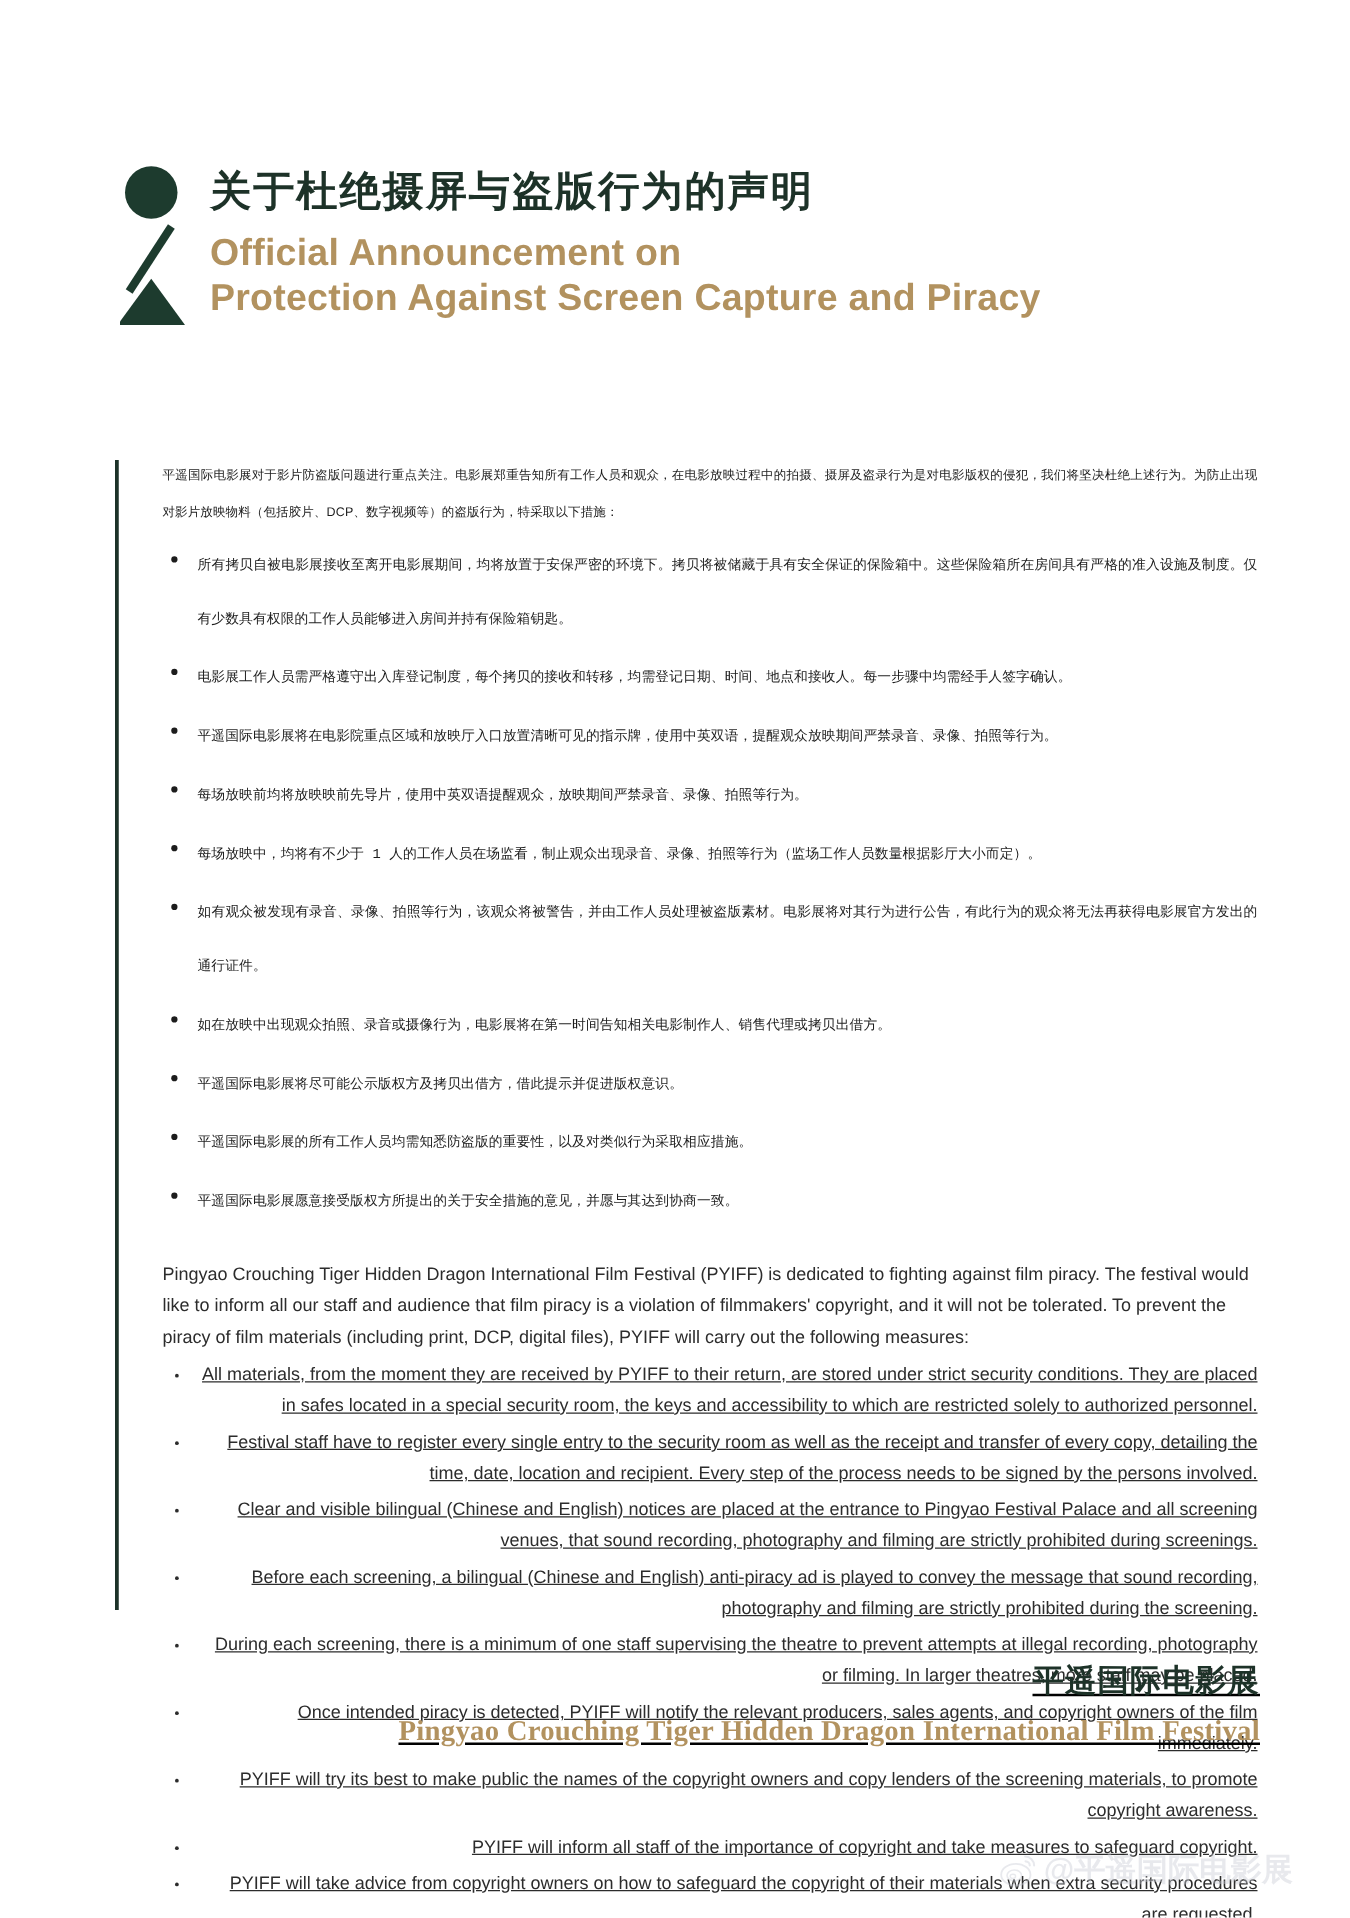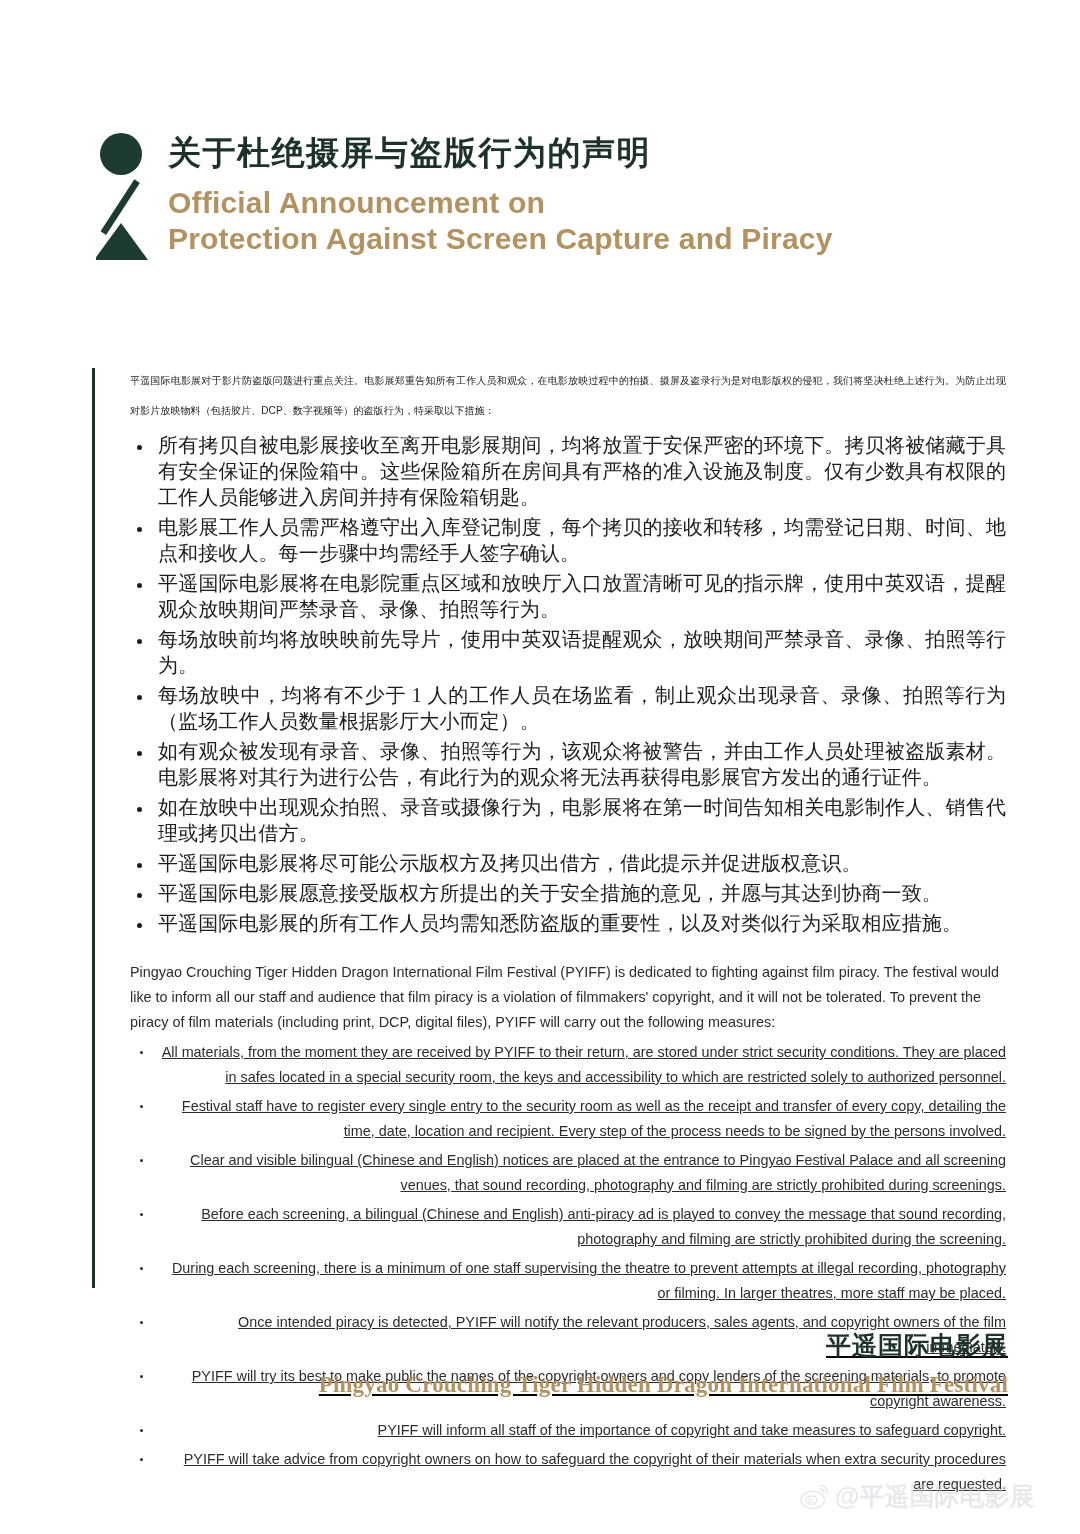--- a/index.html
+++ b/index.html
@@ -100,23 +100,23 @@
   }
 
   ul.cn-list {
     list-style: none;
     margin: 0;
     padding: 0;
   }
   ul.cn-list > li {
     position: relative;
     padding-left: 28px;
-    font-family: Liberation Serif, serif;
-    font-size: 20px;
-    line-height: 26px;
+    font-family: Liberation Mono, monospace;
+    font-size: 11px;
+    line-height: 43px;
     color: #1c1c1c;
     text-align: justify;
     margin-bottom: 4px;
     letter-spacing: 0.1px;
   }
   ul.cn-list > li::before {
     content: "";
     position: absolute;
     left: 7px;
     top: 13px;
@@ -247,22 +247,22 @@
 
     <ul class="cn-list">
       <li>所有拷贝自被电影展接收至离开电影展期间，均将放置于安保严密的环境下。拷贝将被储藏于具有安全保证的保险箱中。这些保险箱所在房间具有严格的准入设施及制度。仅有少数具有权限的工作人员能够进入房间并持有保险箱钥匙。</li>
       <li>电影展工作人员需严格遵守出入库登记制度，每个拷贝的接收和转移，均需登记日期、时间、地点和接收人。每一步骤中均需经手人签字确认。</li>
       <li>平遥国际电影展将在电影院重点区域和放映厅入口放置清晰可见的指示牌，使用中英双语，提醒观众放映期间严禁录音、录像、拍照等行为。</li>
       <li>每场放映前均将放映映前先导片，使用中英双语提醒观众，放映期间严禁录音、录像、拍照等行为。</li>
       <li>每场放映中，均将有不少于 1 人的工作人员在场监看，制止观众出现录音、录像、拍照等行为（监场工作人员数量根据影厅大小而定）。</li>
       <li>如有观众被发现有录音、录像、拍照等行为，该观众将被警告，并由工作人员处理被盗版素材。电影展将对其行为进行公告，有此行为的观众将无法再获得电影展官方发出的通行证件。</li>
       <li>如在放映中出现观众拍照、录音或摄像行为，电影展将在第一时间告知相关电影制作人、销售代理或拷贝出借方。</li>
       <li>平遥国际电影展将尽可能公示版权方及拷贝出借方，借此提示并促进版权意识。</li>
+      <li>平遥国际电影展的所有工作人员均需知悉防盗版的重要性，以及对类似行为采取相应措施。</li>
       <li>平遥国际电影展愿意接受版权方所提出的关于安全措施的意见，并愿与其达到协商一致。</li>
-      <li>平遥国际电影展的所有工作人员均需知悉防盗版的重要性，以及对类似行为采取相应措施。</li>
     </ul>
 
     <div class="en-block">
       <p class="en-intro">Pingyao Crouching Tiger Hidden Dragon International Film Festival (PYIFF) is dedicated to fighting against film piracy. The festival would like to inform all our staff and audience that film piracy is a violation of filmmakers' copyright, and it will not be tolerated. To prevent the piracy of film materials (including print, DCP, digital files), PYIFF will carry out the following measures:</p>
 
       <ul class="en-list">
         <li>All materials, from the moment they are received by PYIFF to their return, are stored under strict security conditions. They are placed in safes located in a special security room, the keys and accessibility to which are restricted solely to authorized personnel.</li>
         <li>Festival staff have to register every single entry to the security room as well as the receipt and transfer of every copy, detailing the time, date, location and recipient. Every step of the process needs to be signed by the persons involved.</li>
         <li>Clear and visible bilingual (Chinese and English) notices are placed at the entrance to Pingyao Festival Palace and all screening venues, that sound recording, photography and filming are strictly prohibited during screenings.</li>
         <li>Before each screening, a bilingual (Chinese and English) anti-piracy ad is played to convey the message that sound recording, photography and filming are strictly prohibited during the screening.</li>

